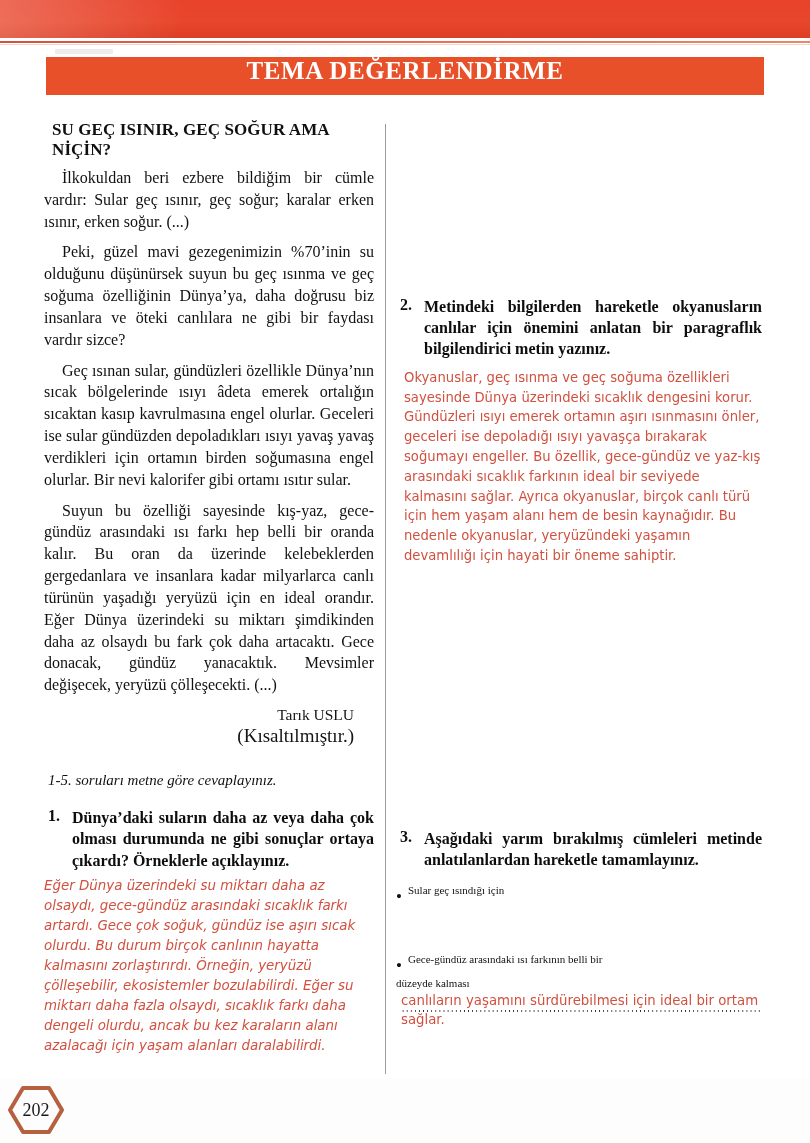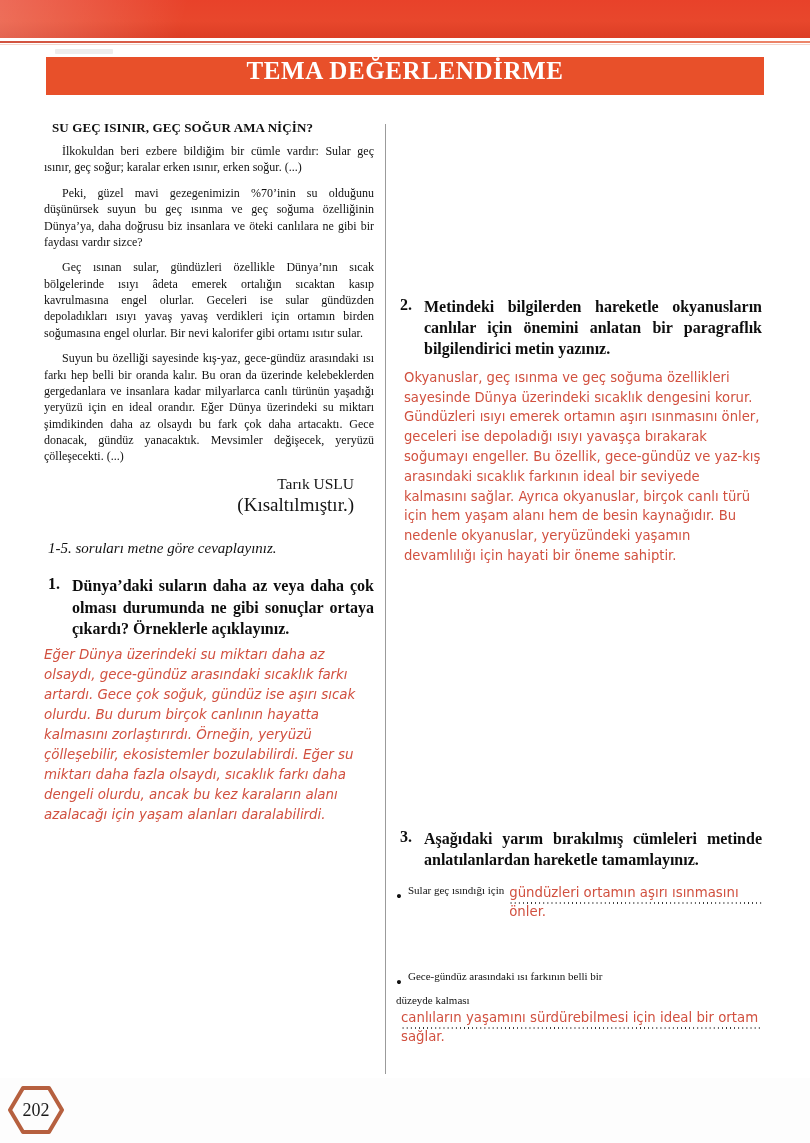--- a/index.html
+++ b/index.html
@@ -52,26 +52,26 @@
   .col-right{
     position:absolute; left:396px; top:120px; width:366px;
   }
   .divider{
     position:absolute; left:385px; top:124px; width:1px; height:950px;
     background:#9b9b9b;
   }
 
   
   .read-title{
-    font-weight:bold; font-size:13px; color:#101010;
+    font-weight:bold; font-size:17px; color:#101010;
     margin:0 0 7px 8px; letter-spacing:.1px;
   }
   p.body{
     margin:0 0 9px 0;
-    font-size:12px; line-height:1.365;
+    font-size:16px; line-height:1.365;
     color:#111; text-align:justify; text-indent:18px;
     hyphens:none;
   }
   .attrib{
     text-align:right; margin:10px 20px 0 0;
     font-size:15.5px; color:#141414; line-height:1.18;
   }
   .attrib .small{ font-size:19px; display:block; margin-top:1px;}
   .instr{
     font-style:italic; font-size:15px; color:#111;
@@ -220,24 +220,20 @@
   <div class="answer a2">Okyanuslar, geç ısınma ve geç soğuma özellikleri sayesinde Dünya üzerindeki sıcaklık dengesini korur. Gündüzleri ısıyı emerek ortamın aşırı ısınmasını önler, geceleri ise depoladığı ısıyı yavaşça bırakarak soğumayı engeller. Bu özellik, gece-gündüz ve yaz-kış arasındaki sıcaklık farkının ideal bir seviyede kalmasını sağlar. Ayrıca okyanuslar, birçok canlı türü için hem yaşam alanı hem de besin kaynağıdır. Bu nedenle okyanuslar, yeryüzündeki yaşamın devamlılığı için hayati bir öneme sahiptir.</div>
 
   <div class="question" style="margin-top:262px;">
     <div class="q-num">3.</div>
     <div class="q-text">Aşağıdaki yarım bırakılmış cümleleri metinde anlatılanlardan hareketle tamamlayınız.</div>
   </div>
 
   <div class="fill-row">
     <span class="bullet">•</span>
     <span class="fill-label">Sular geç ısındığı için</span>
-    <span class="fill-ans">
-      <span class="txt">gündüzleri ortamın aşırı ısınmasını önler.</span>
-      <span class="dotline"></span>
-    </span>
   </div>
 
   <div class="full-dot"></div>
 
   <div class="q3-bullet2">
     <div style="display:flex;align-items:flex-start;">
       <span class="bullet">•</span>
       <span class="fill-label wide" style="flex:1;text-align:justify;">Gece-gündüz arasındaki ısı farkının belli bir</span>
     </div>
     <div class="q3-line2">

